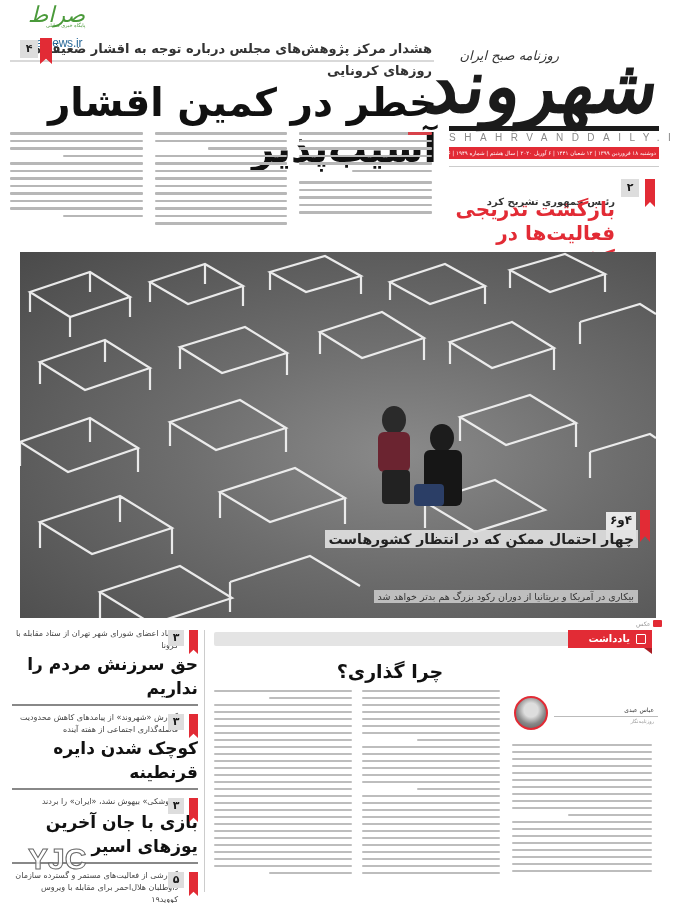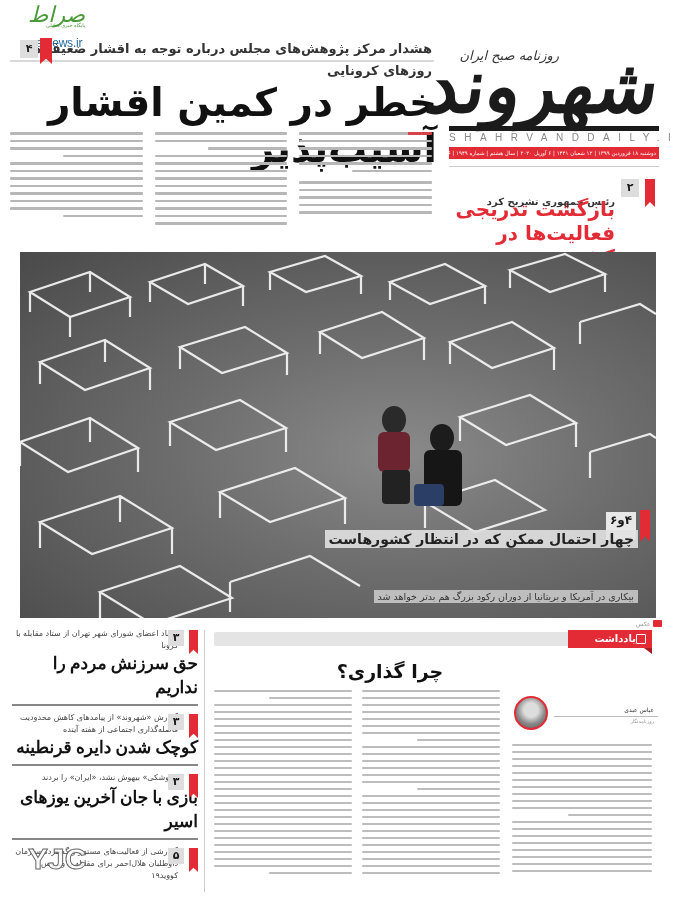--- a/index.html
+++ b/index.html
@@ -58,28 +58,28 @@
   #photo-credit { left: 636px; top: 620px; font-size: 6px; color: #999; display: flex; gap: 2px; align-items: center; direction: ltr; }
   #camera-icon { width: 9px; height: 7px; background: #e22b35; border-radius: 1px; display: inline-block; }
 
   
   #briefs { left: 12px; top: 628px; width: 186px; }
   .brief { position: relative; border-bottom: 2px solid #888; padding-bottom: 4px; margin-bottom: 6px; }
   .brief:last-child { border-bottom: none; }
   .brief .tag { position: absolute; right: 0; top: 2px; width: 9px; height: 24px; background: #e22b35; clip-path: polygon(0 0,100% 0,100% 100%,50% 82%,0 100%); }
   .brief .num { position: absolute; right: 14px; top: 2px; width: 16px; height: 16px; background: #ddd; font-weight: bold; font-size: 11px; text-align: center; line-height: 16px; }
   .brief .kicker { margin-right: 20px; font-size: 8px; color: #444; text-align: right; line-height: 12px; min-height: 14px; }
-  .brief .headline { font-size: 17px; font-weight: bold; color: #111; text-align: right; line-height: 24px; font-family: Liberation Serif, serif; }
+  .brief .headline { font-size: 17px; font-weight: bold; color: #111; text-align: right; line-height: 24px; }
 
   #yjc-watermark { left: 28px; top: 842px; font-size: 30px; font-weight: bold; color: rgba(255,255,255,0.85); -webkit-text-stroke: 1px #666; direction: ltr; font-family: "Liberation Sans", sans-serif; }
 
   
   #op-frame { left: 204px; top: 630px; width: 1px; height: 262px; background: #ccc; }
   #op-bar { left: 214px; top: 632px; width: 438px; height: 14px; background: #e4e4e4; border-radius: 2px; }
-  #op-label { left: 568px; top: 630px; width: 84px; height: 18px; background: #e22b35; color: #fff; font-size: 10px; font-weight: bold; line-height: 18px; padding-right: 6px; display: flex; align-items: center; }
+  #op-label { left: 568px; top: 630px; width: 84px; height: 18px; background: #e22b35; color: #fff; font-size: 10px; font-weight: bold; line-height: 18px; padding-right: 6px; display: flex; align-items: center; gap: 6px; }
   #op-label-tail { left: 644px; top: 648px; width: 8px; height: 6px; background: #a81c23; clip-path: polygon(0 0,100% 0,100% 100%); }
   #note-icon { width: 10px; height: 10px; border: 1.5px solid #fff; display: inline-block; border-radius: 1px; }
   #op-title { left: 300px; top: 660px; width: 180px; text-align: center; font-size: 19px; font-weight: bold; color: #111; }
   #op-author { left: 510px; top: 696px; width: 148px; height: 40px; }
   #author-photo { position: absolute; left: 4px; top: 0; width: 34px; height: 34px; border-radius: 50%; border: 2px solid #e22b35; background: radial-gradient(circle at 50% 40%, #ddd 0 30%, #888 60%, #555 100%); }
   #author-name { position: absolute; right: 4px; top: 10px; font-size: 6px; color: #333; }
   #author-line { position: absolute; right: 0; top: 20px; width: 104px; height: 1px; background: #bbb; }
   #author-role { position: absolute; right: 4px; top: 22px; font-size: 5px; color: #999; }
 
   .op-col { position: absolute; }

